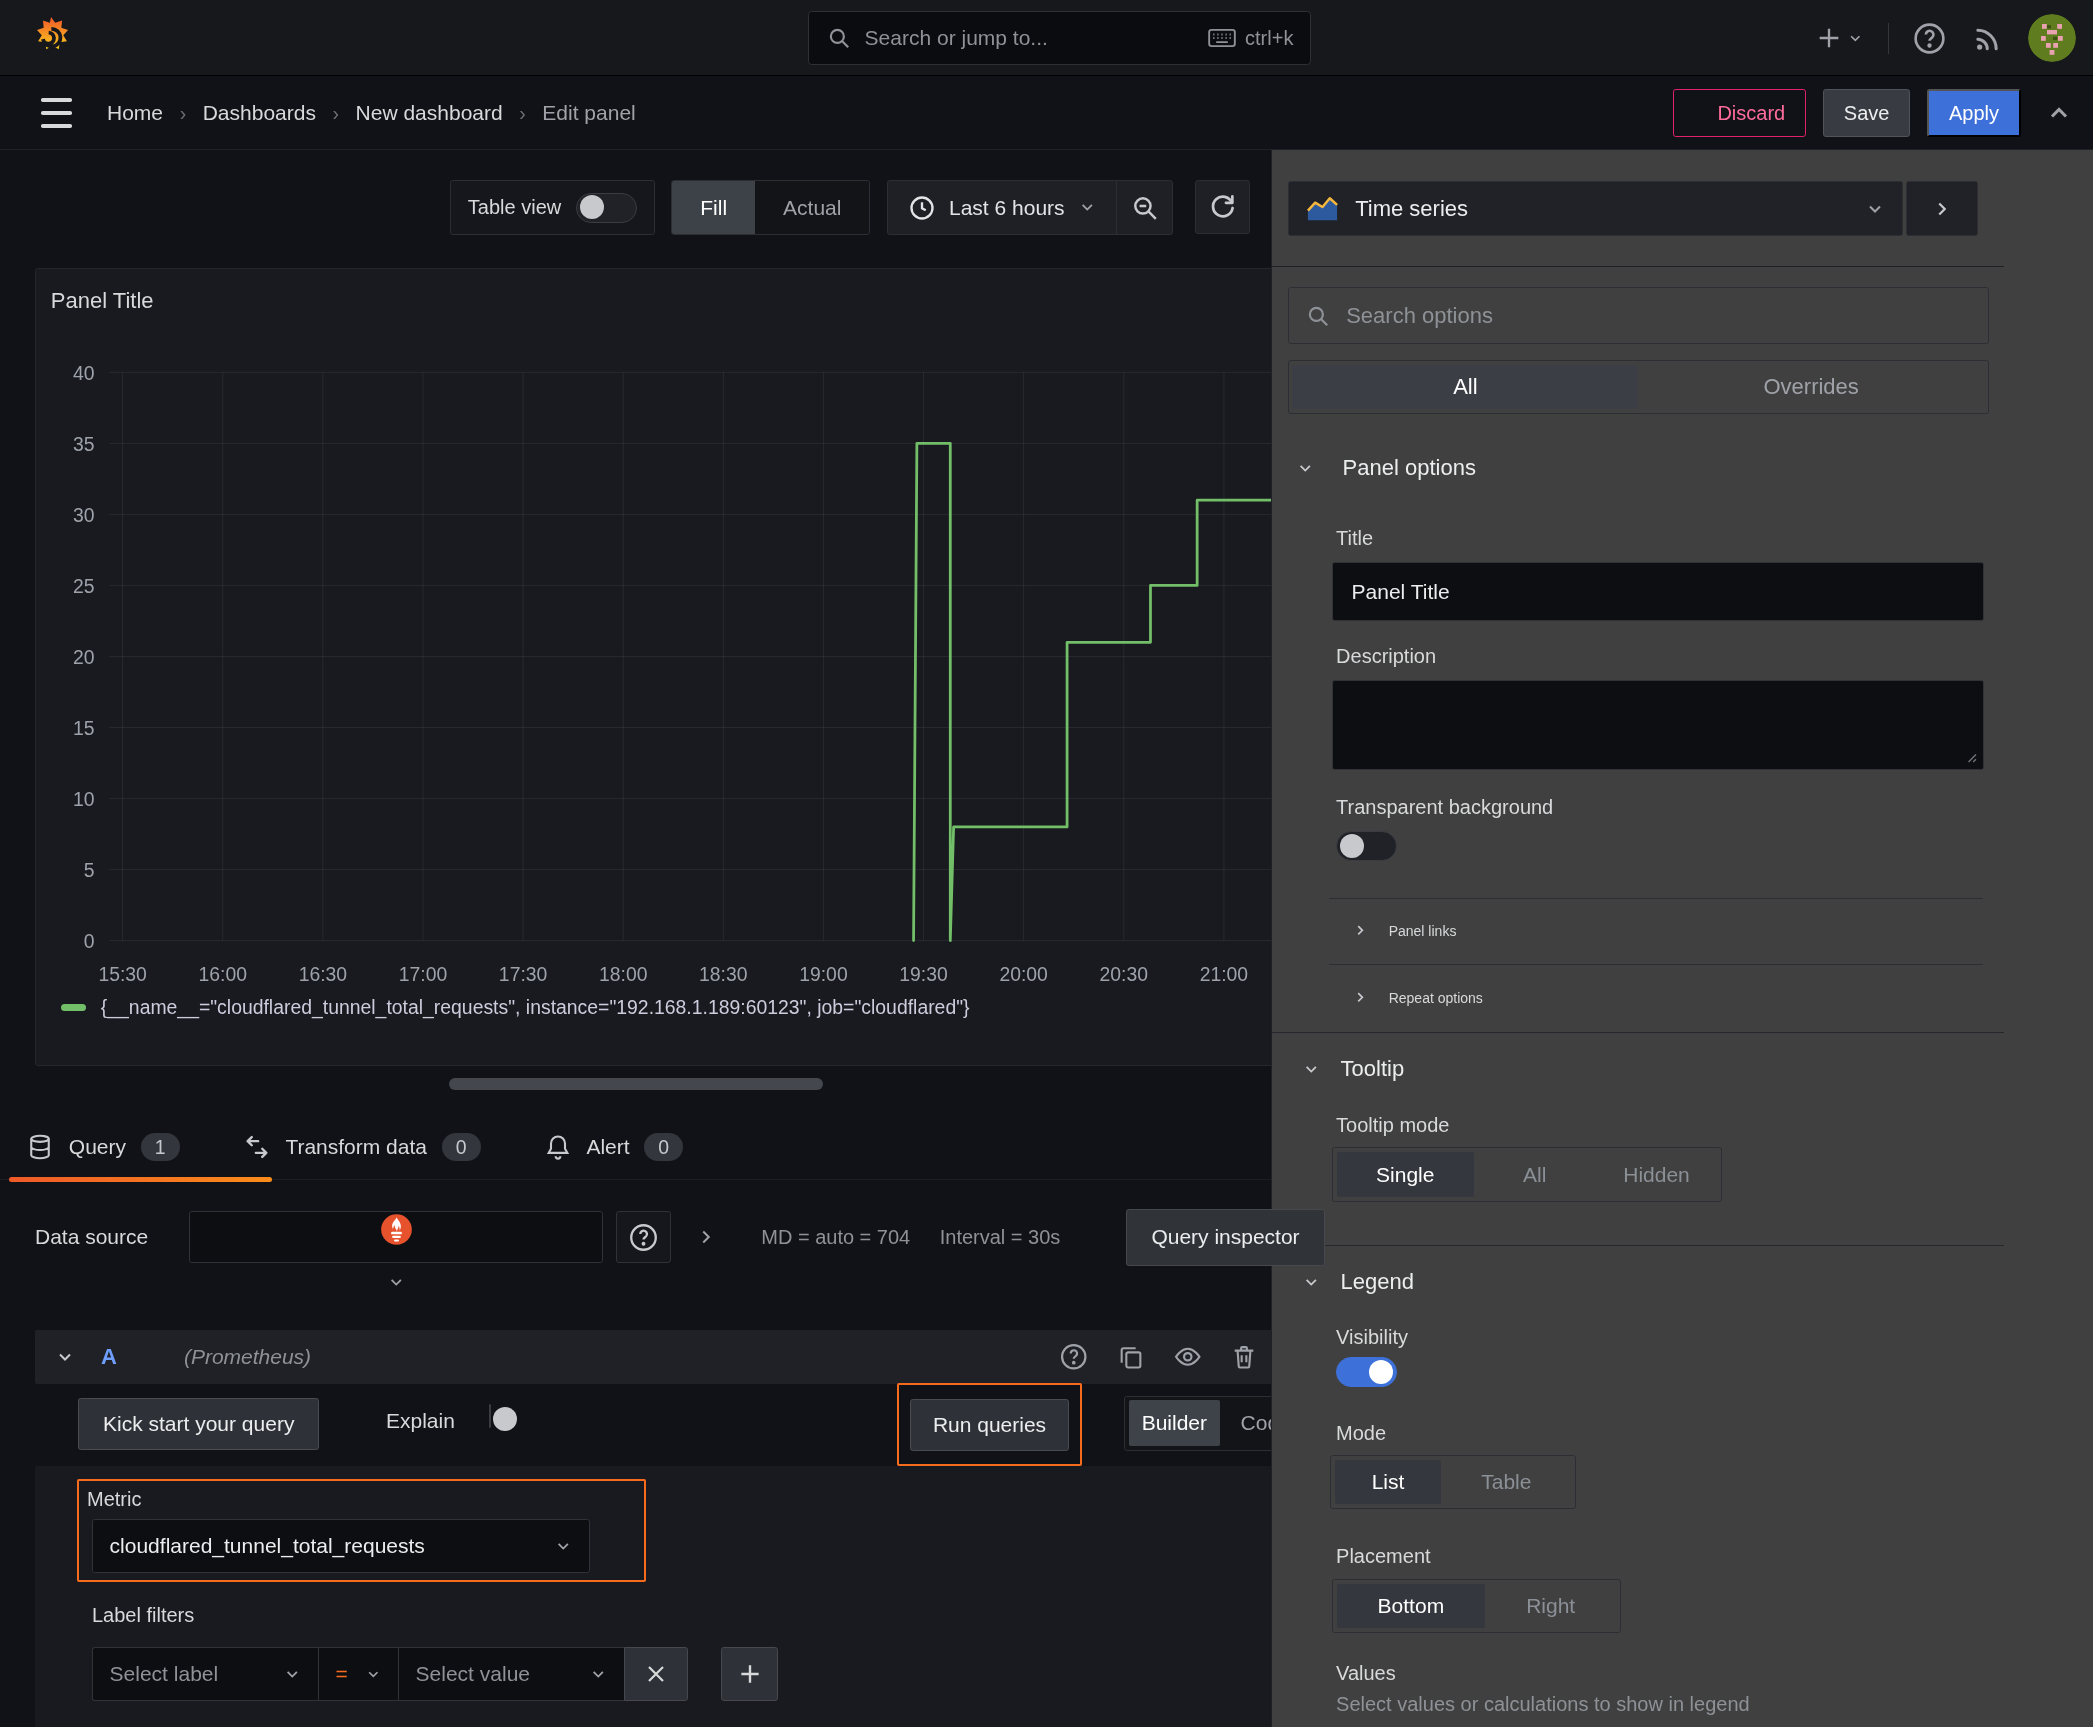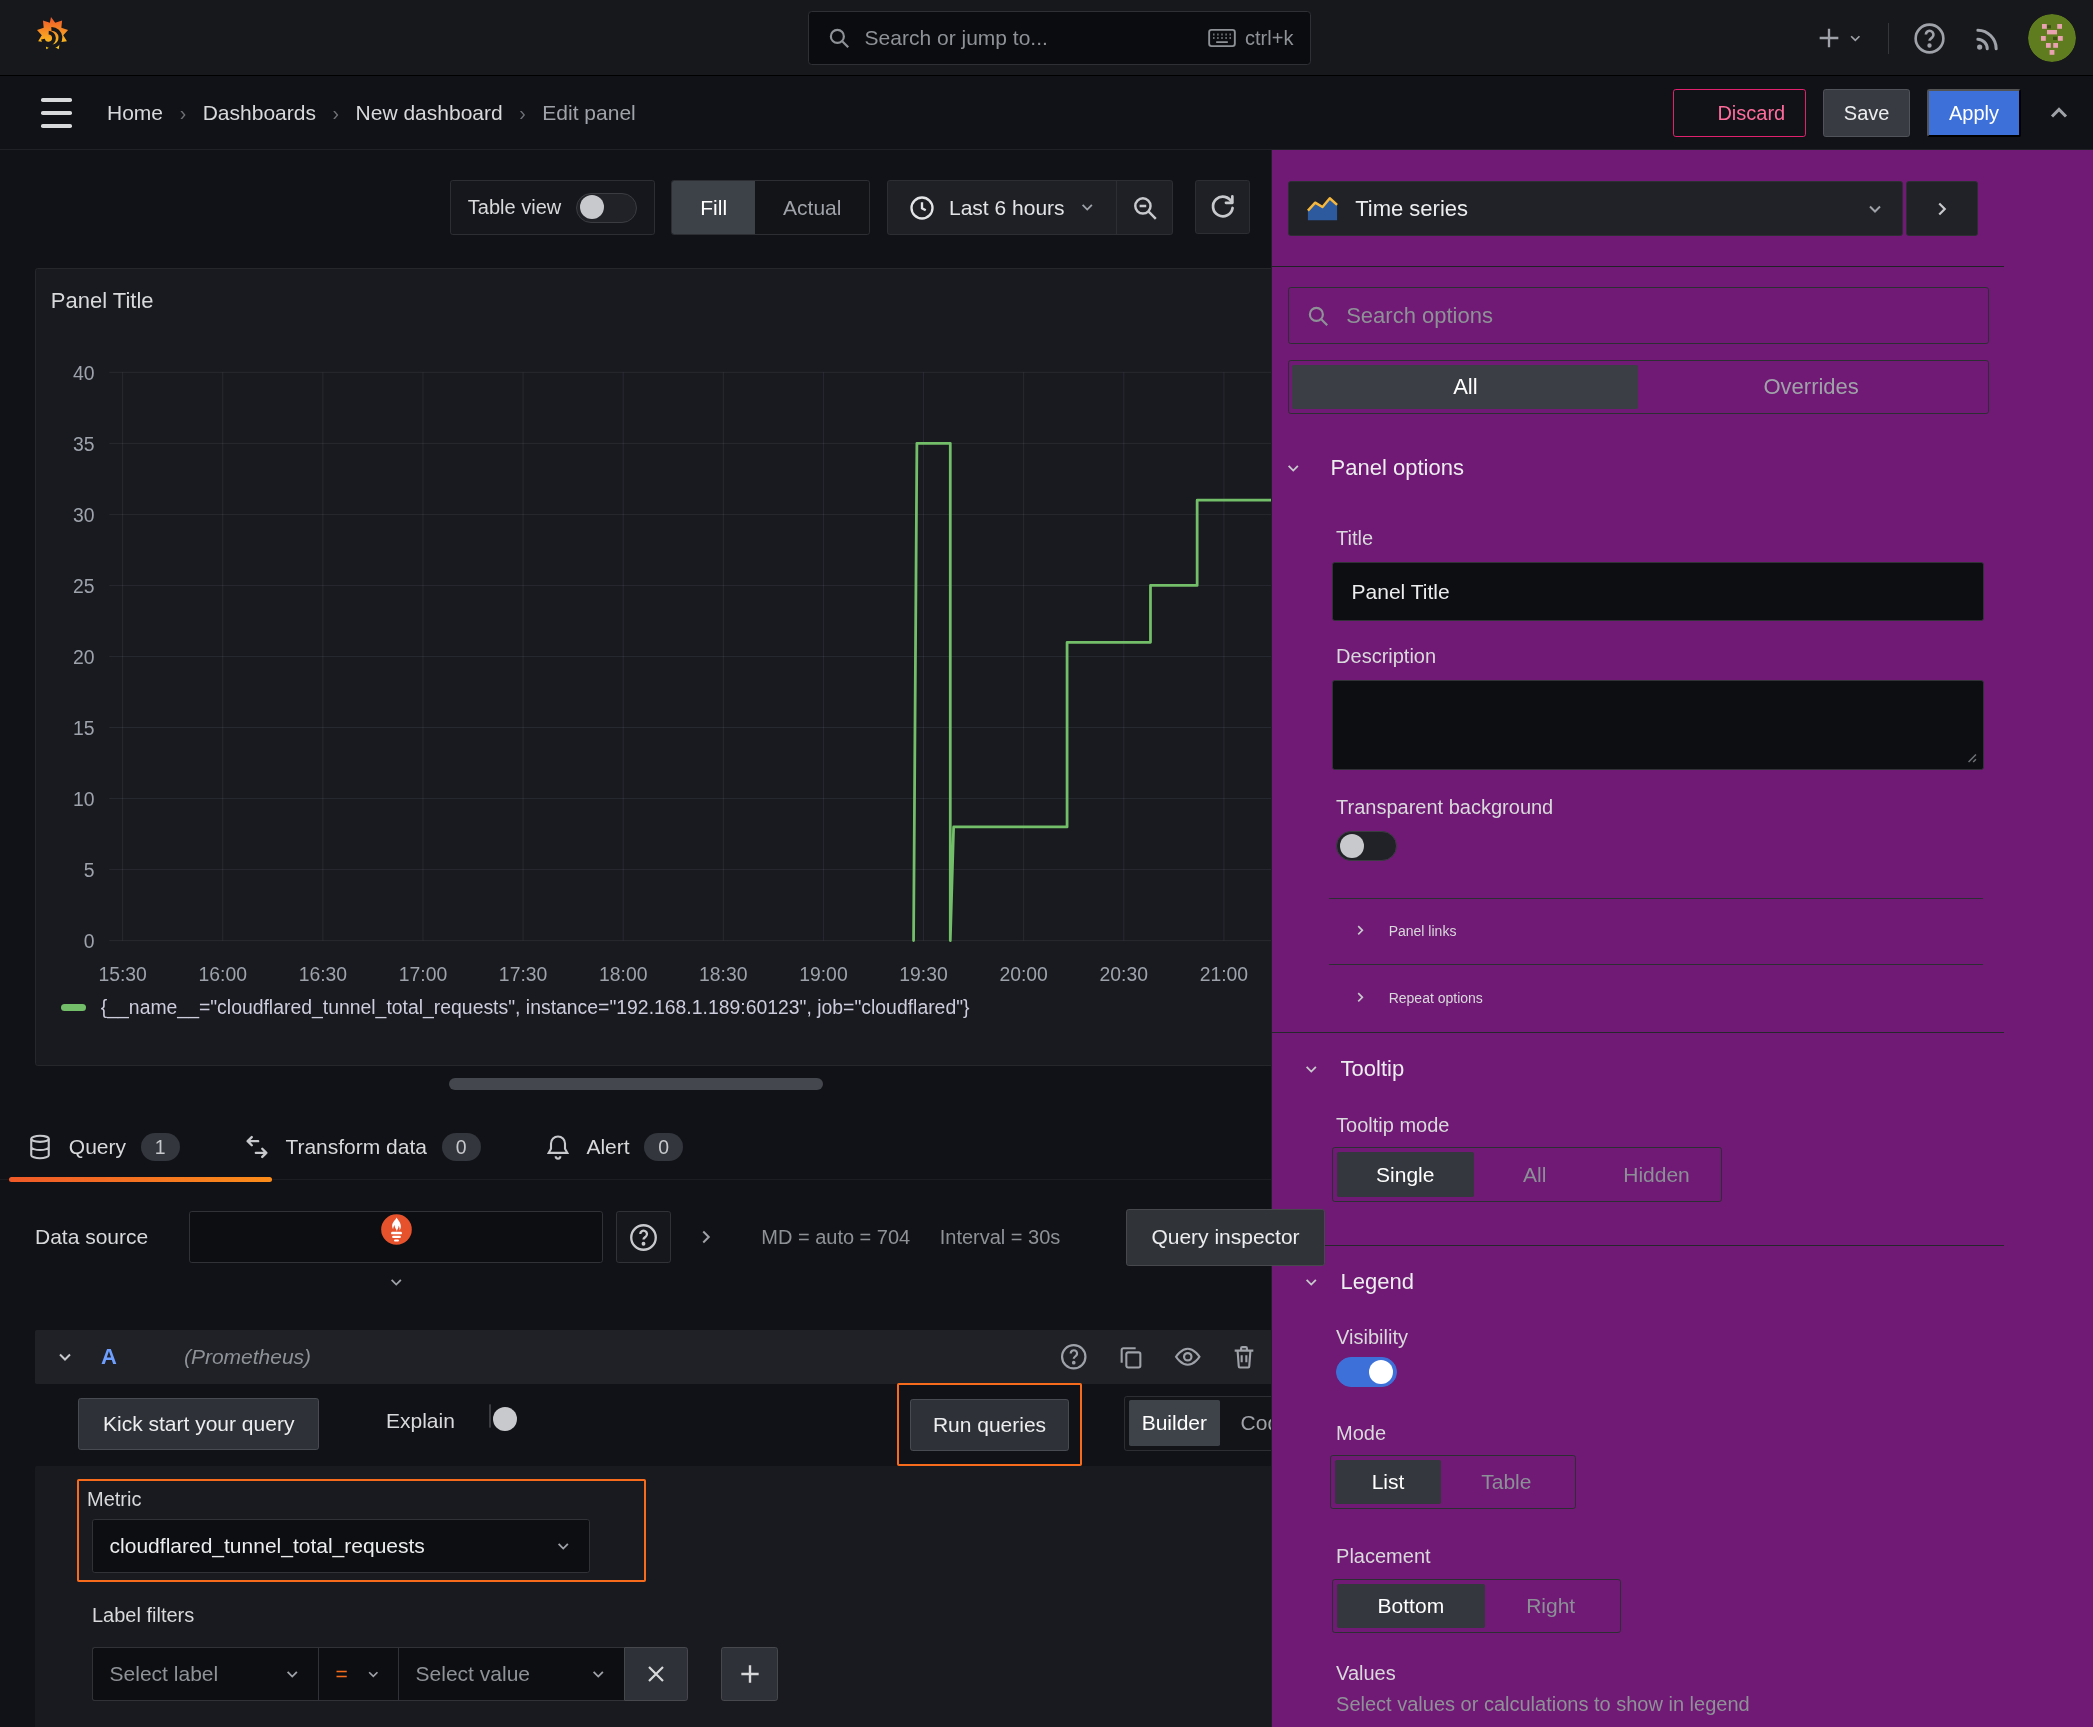--- a/index.html
+++ b/index.html
@@ -31,21 +31,21 @@
   .nav-actions { position:absolute; right:20px; top:0; height:74px; display:flex; align-items:center; gap:16.6px; }
   .btn { height:48px; border-radius:2.8px; display:flex; align-items:center; justify-content:center; padding:0 20px; font-size:20px; cursor:pointer; white-space:nowrap; }
   .btn-discard { border:0.9px solid #e0226e; color:#ff6c9b; background:transparent;padding-left:43px; }
   .btn-save { background:#383c42; border:0.9px solid #50545a; color:#ecedee; }
   .btn-apply { background:#3d71d9; color:#fff; }
   .collapse-btn { color:#9fa2a8; margin-left:7.4px; cursor:pointer; }
 
   
   .content { position:absolute; left:0; top:150px; width:2093px; height:1578px; display:flex; }
   .main { position:relative; width:1361px; height:1578px; }
-  .sidebar { position:relative; width:880px; height:1578px; border-left:0.9px solid #202127; background:#701a75; }
+  .sidebar { position:relative; width:880px; height:1578px; border-left:0.9px solid #202127; background:#404040; }
 
   
   .toolbar { position:absolute; top:30px; left:0; right:21px; height:55px; display:flex; justify-content:flex-end; gap:16.6px; }
   .ctrl-box { height:55px; border:0.9px solid #2c2e33; border-radius:2.8px; background:#16171c; display:flex; align-items:center; }
   .tv-box { padding:0 16.6px; gap:14.8px; }
   .seg-group { background:#131418; padding:0; overflow:hidden; }
   .seg { height:54px; display:flex; align-items:center; justify-content:center; padding:0 28px; color:#9fa2a8; cursor:pointer; font-size:21px; }
   .seg.sel { background:#3d4148; color:#fff; }
   .time-group { background:#1e2026; }
   .time-main { display:flex; align-items:center; gap:13px; padding:0 20px; height:100%; color:#e3e4e6; font-size:21px; cursor:pointer; }
@@ -570,21 +570,21 @@
           </svg>
       </span>
       <input placeholder="Search options" style="">
     </div>
 
     <div class="sb-abs ao-group">
       <span class="ao-seg sel">All</span>
       <span class="ao-seg">Overrides</span>
     </div>
 
-    <div class="sb-abs sec-head" style="left:12px; top:305px;gap:28px;">
+    <div class="sb-abs sec-head" style="left:24px; top:305px;gap:28px;">
       <span class="icon">
         <svg width="18.5" height="18.5" viewBox="0 0 24 24" fill="none" stroke="currentColor" stroke-width="2.4">
             <polyline points="6 9 12 15 18 9"></polyline>
           </svg>
       </span>
       <span>Panel options</span>
     </div>
     <div class="sb-abs fld-label" style="left:64px; top:377px;">Title</div>
     <input class="sb-abs sb-input" value="Panel Title" style="">
     <div class="sb-abs fld-label" style="left:64px; top:495px;">Description</div>

